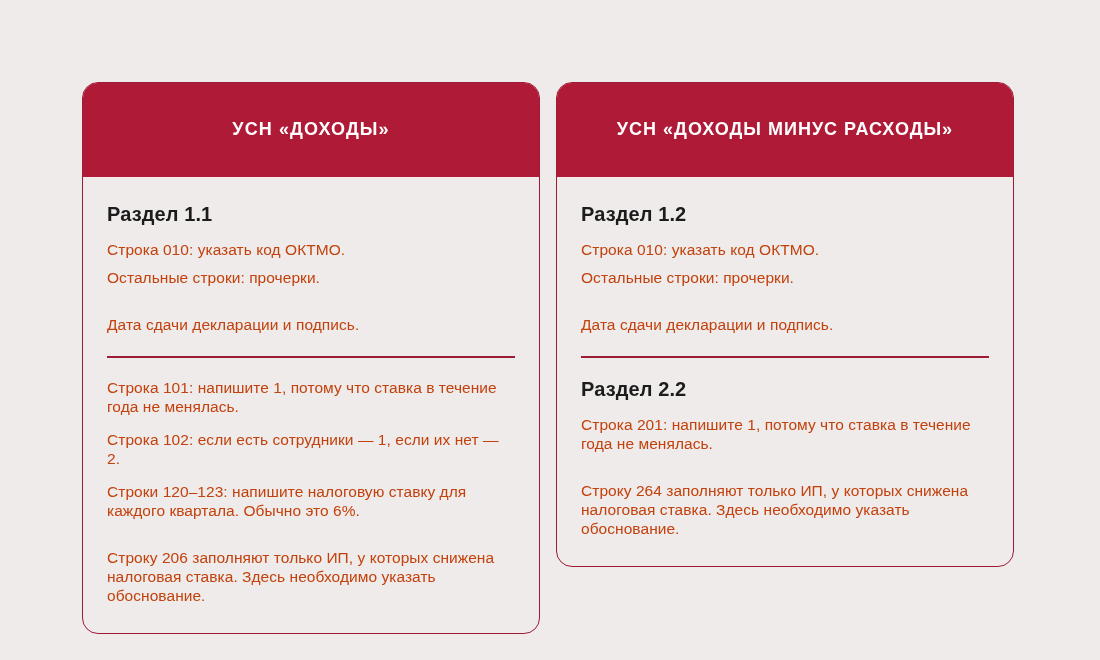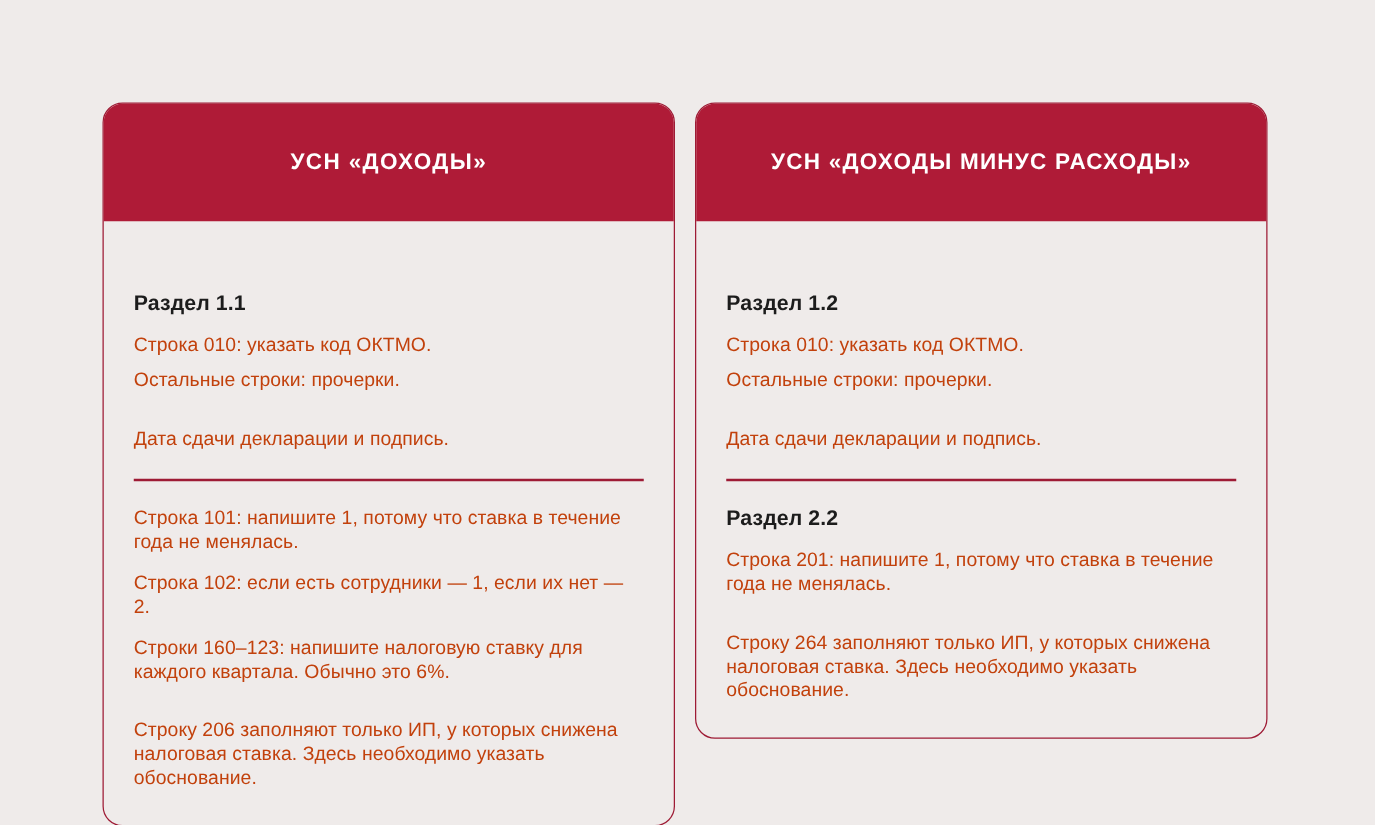--- a/index.html
+++ b/index.html
@@ -34,21 +34,20 @@
 
   .card {
     width: 458px;
     box-sizing: border-box;
     border: 1.5px solid #9e1b35;
     border-radius: 16px;
     background: #efebea;
     overflow: hidden;
     display: flex;
     flex-direction: column;
-    gap: 30px;
   }
 
   .card-header {
     background: #af1b37;
     border-top-left-radius: 14px;
     border-top-right-radius: 14px;
     margin: -1.5px -1.5px 0 -1.5px;
     height: 95px;
     display: flex;
     align-items: center;
@@ -68,21 +67,21 @@
     white-space: nowrap;
   }
 
   .card-body {
     padding: 26px 24px 28px 24px;
     box-sizing: border-box;
     flex: 1;
   }
 
   .section-heading {
-    font-size: 17px;
+    font-size: 20px;
     font-weight: bold;
     color: #1c1c1c;
     margin: 0 0 14px 0;
     letter-spacing: 0.1px;
   }
 
   .para {
     font-size: 15.5px;
     line-height: 19px;
     color: #c2410c;
@@ -126,21 +125,21 @@
           <p class="para">Строка 010: указать код ОКТМО.</p>
           <p class="para">Остальные строки: прочерки.</p>
           <p class="para">Дата сдачи декларации и подпись.</p>
         </div>
 
         <div class="divider"></div>
 
         <div class="section section-2">
           <p class="para">Строка 101: напишите 1, потому что ставка в течение года не менялась.</p>
           <p class="para">Строка 102: если есть сотрудники — 1, если их нет — 2.</p>
-          <p class="para">Строки 160–123: напишите налоговую ставку для каждого квартала. Обычно это 6%.</p>
+          <p class="para">Строки 120–123: напишите налоговую ставку для каждого квартала. Обычно это 6%.</p>
           <p class="para">Строку 206 заполняют только ИП, у которых снижена налоговая ставка. Здесь необходимо указать обоснование.</p>
         </div>
 
       </div>
     </div>
 
     <div class="card card-right">
       <div class="card-header">
         <div class="card-title">УСН «ДОХОДЫ МИНУС РАСХОДЫ»</div>
       </div>

